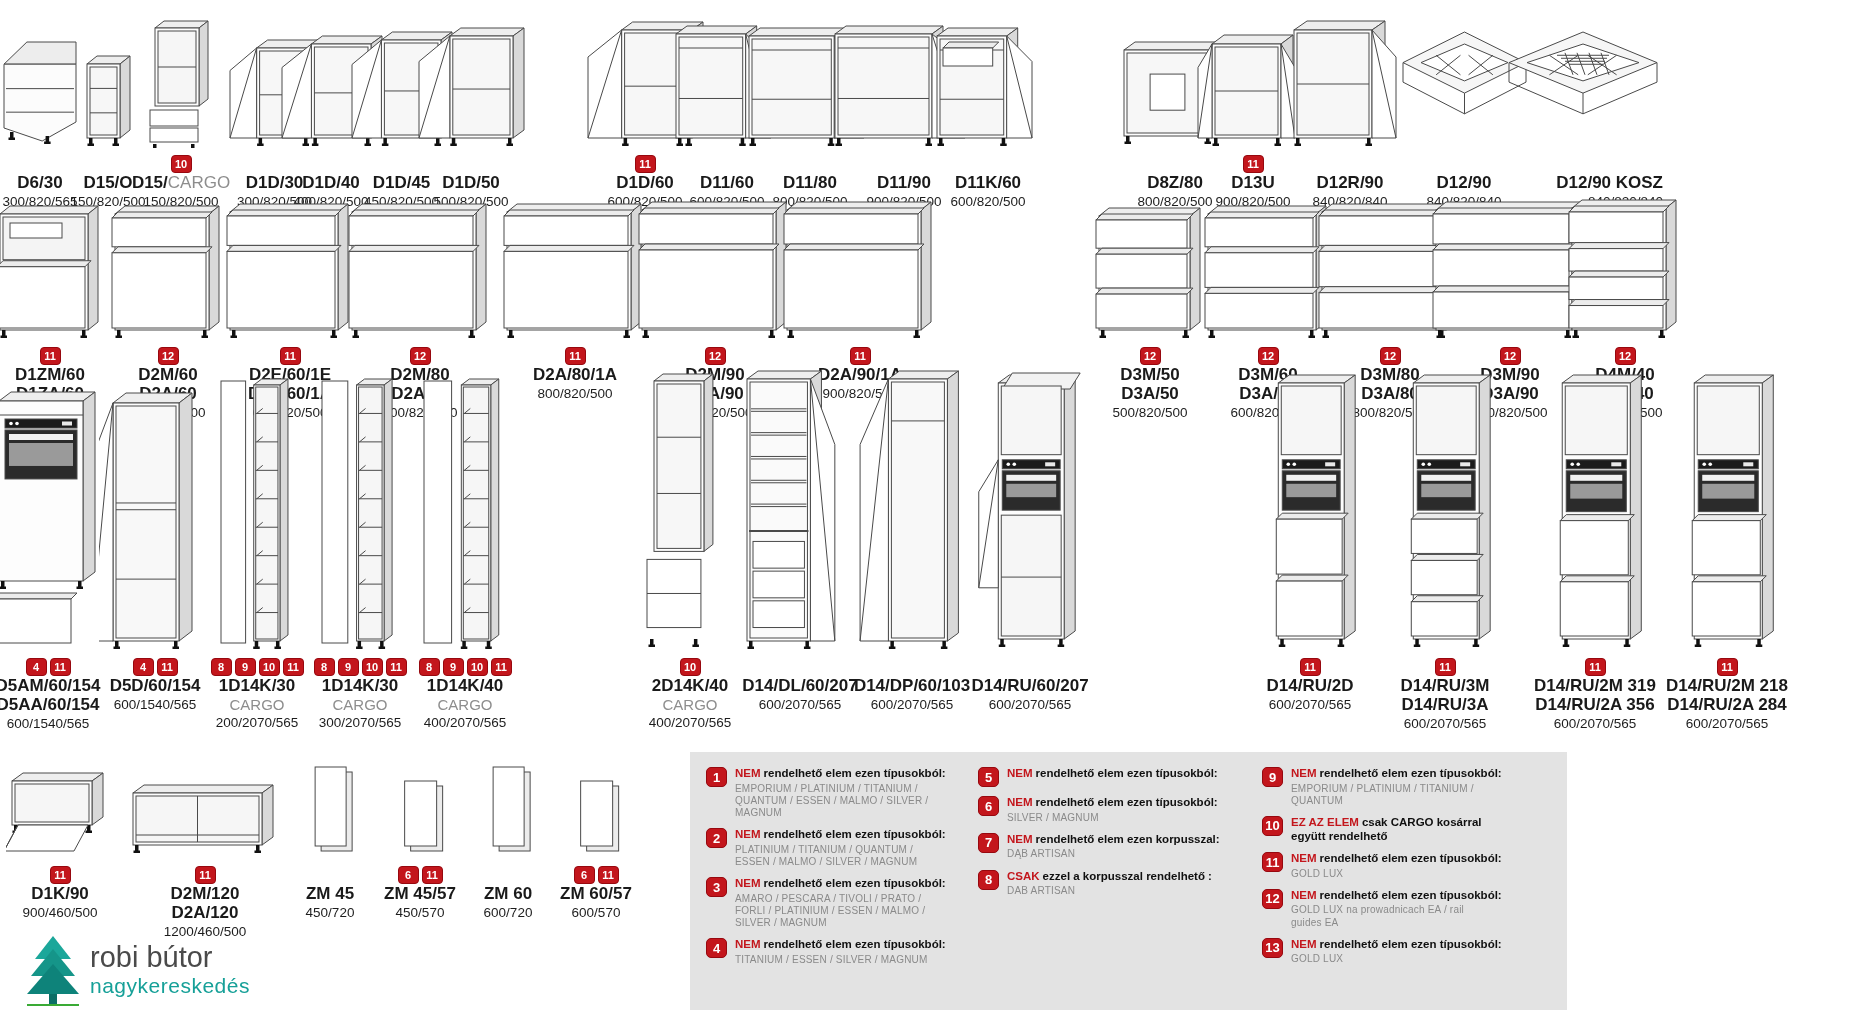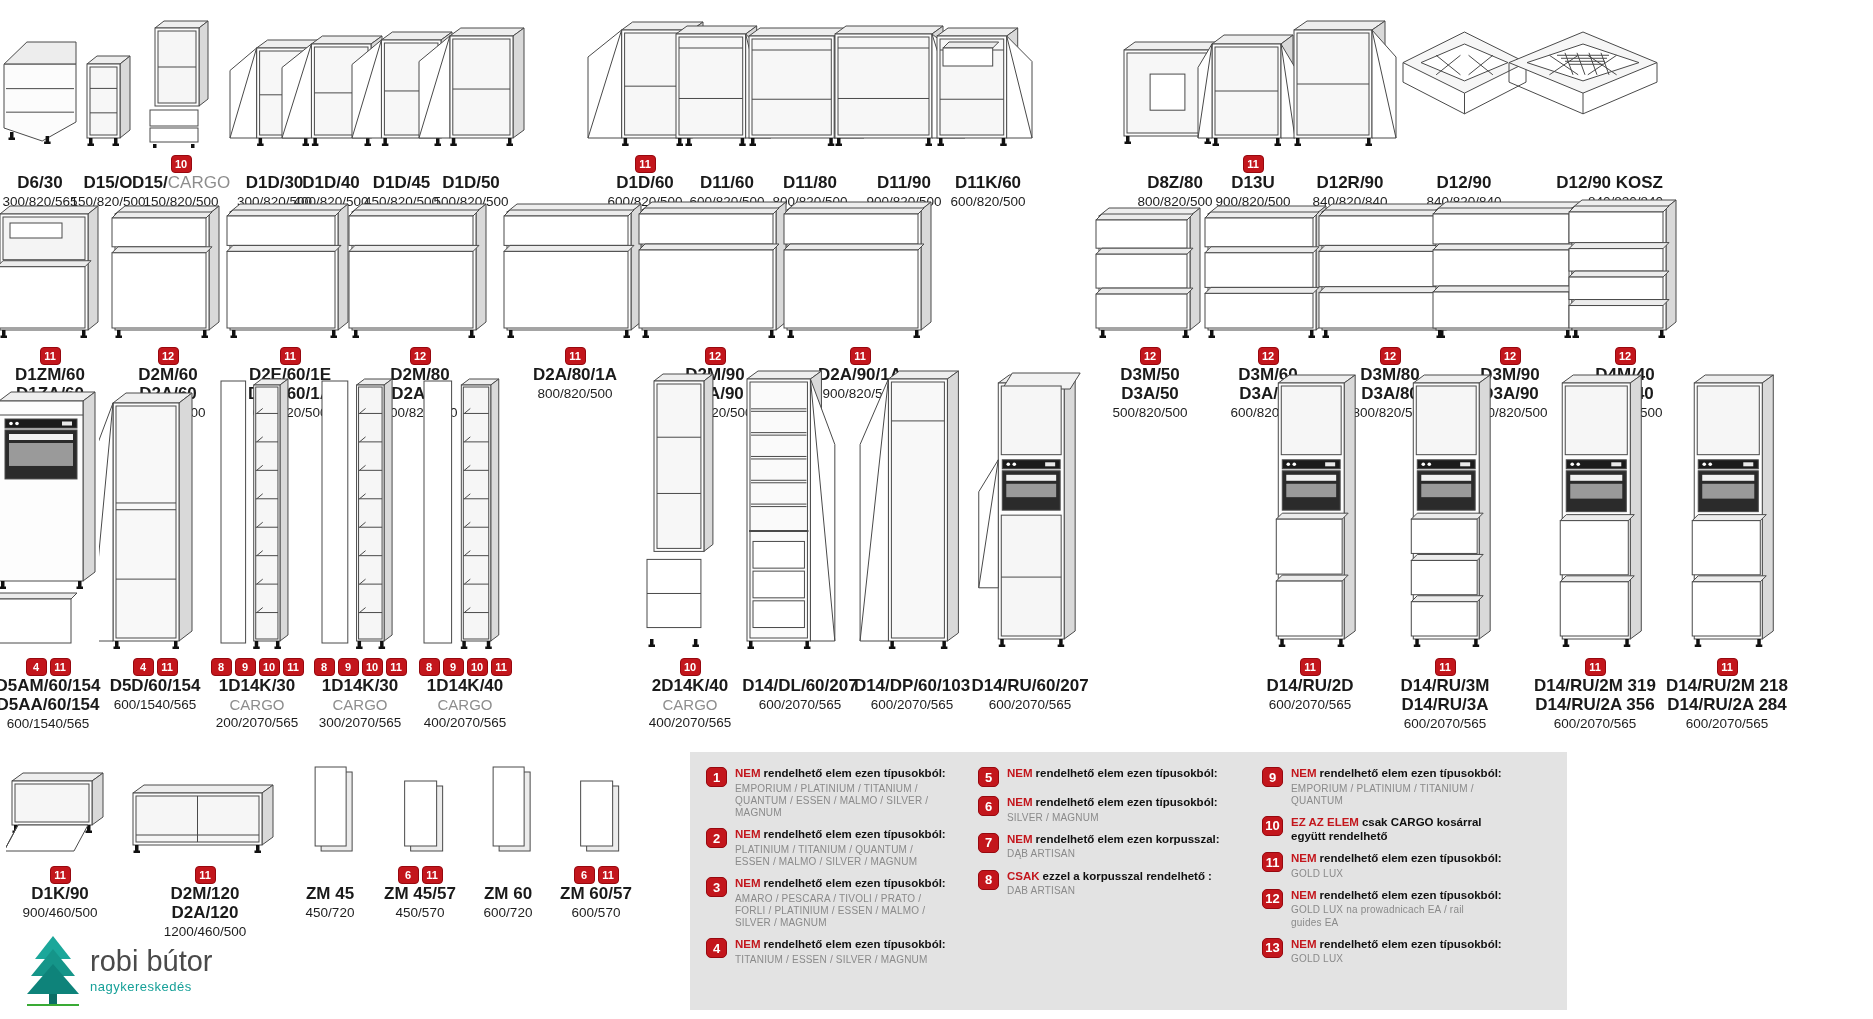--- a/index.html
+++ b/index.html
@@ -23,21 +23,21 @@
   .lnum{width:21px;height:20px;border-radius:5px;background:#c3161c;border:1px solid #97080f;
         color:#fff;font-size:13px;font-weight:bold;display:flex;align-items:center;
         justify-content:center;flex:0 0 21px;margin-right:8px;margin-top:0px;box-sizing:border-box;}
   .ltext{max-width:228px;}
   .lhead{font-size:11.5px;font-weight:bold;color:#101010;line-height:1.18;}
   .lhead .pfx{color:#c3161c;margin-right:3px;}
   .lbody{font-size:10px;color:#8a8a8a;line-height:1.22;margin-top:2px;max-width:205px;letter-spacing:0.2px;}
   #logo{position:absolute;left:26px;top:934px;display:flex;align-items:center;}
   #logo .ltx{margin-left:10px;}
   #logo .l1{font-size:29px;color:#4a4a4a;line-height:1.05;}
-  #logo .l2{font-size:13px;color:#16a098;letter-spacing:0.5px;margin-top:2px;}
+  #logo .l2{font-size:21px;color:#16a098;letter-spacing:0.5px;margin-top:2px;}
 </style>
 </head>
 <body>
 
 <div id="canvas">
   <div id="legend" style="left: 690px; top: 752px; width: 877px; height: 258px; background: rgb(227, 227, 227);">
       <div class="lcol" style="left: 16px;">
         <div class="litem">
           <span class="lnum">1</span>
           <div class="ltext">

